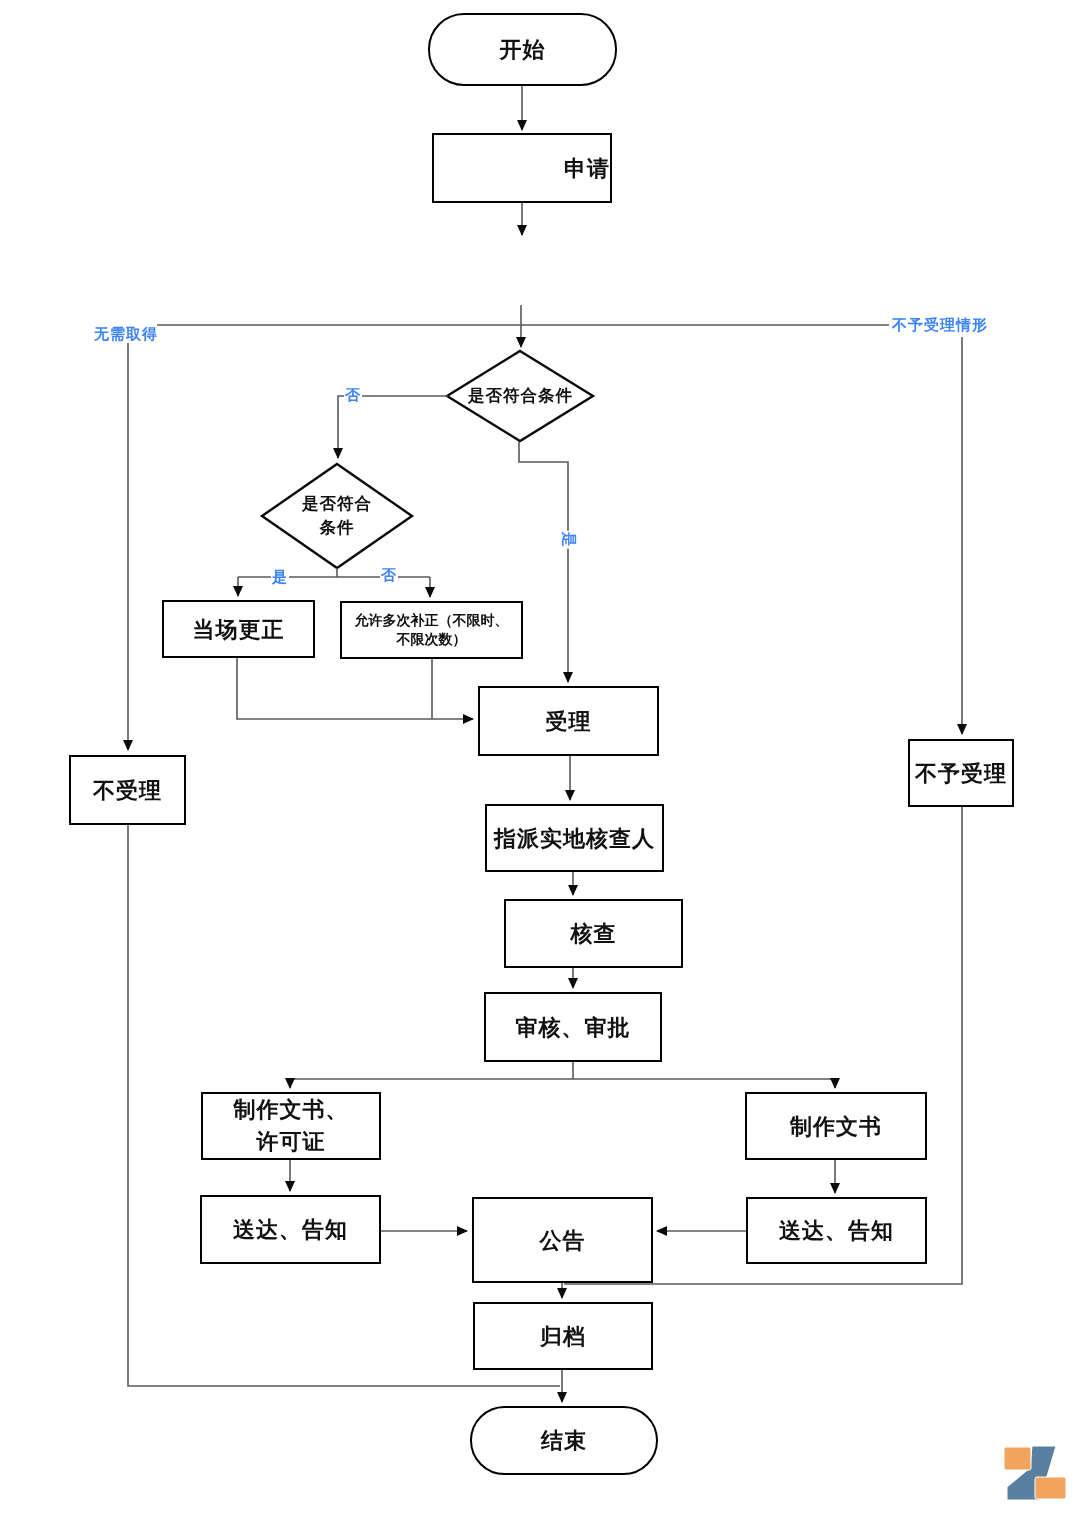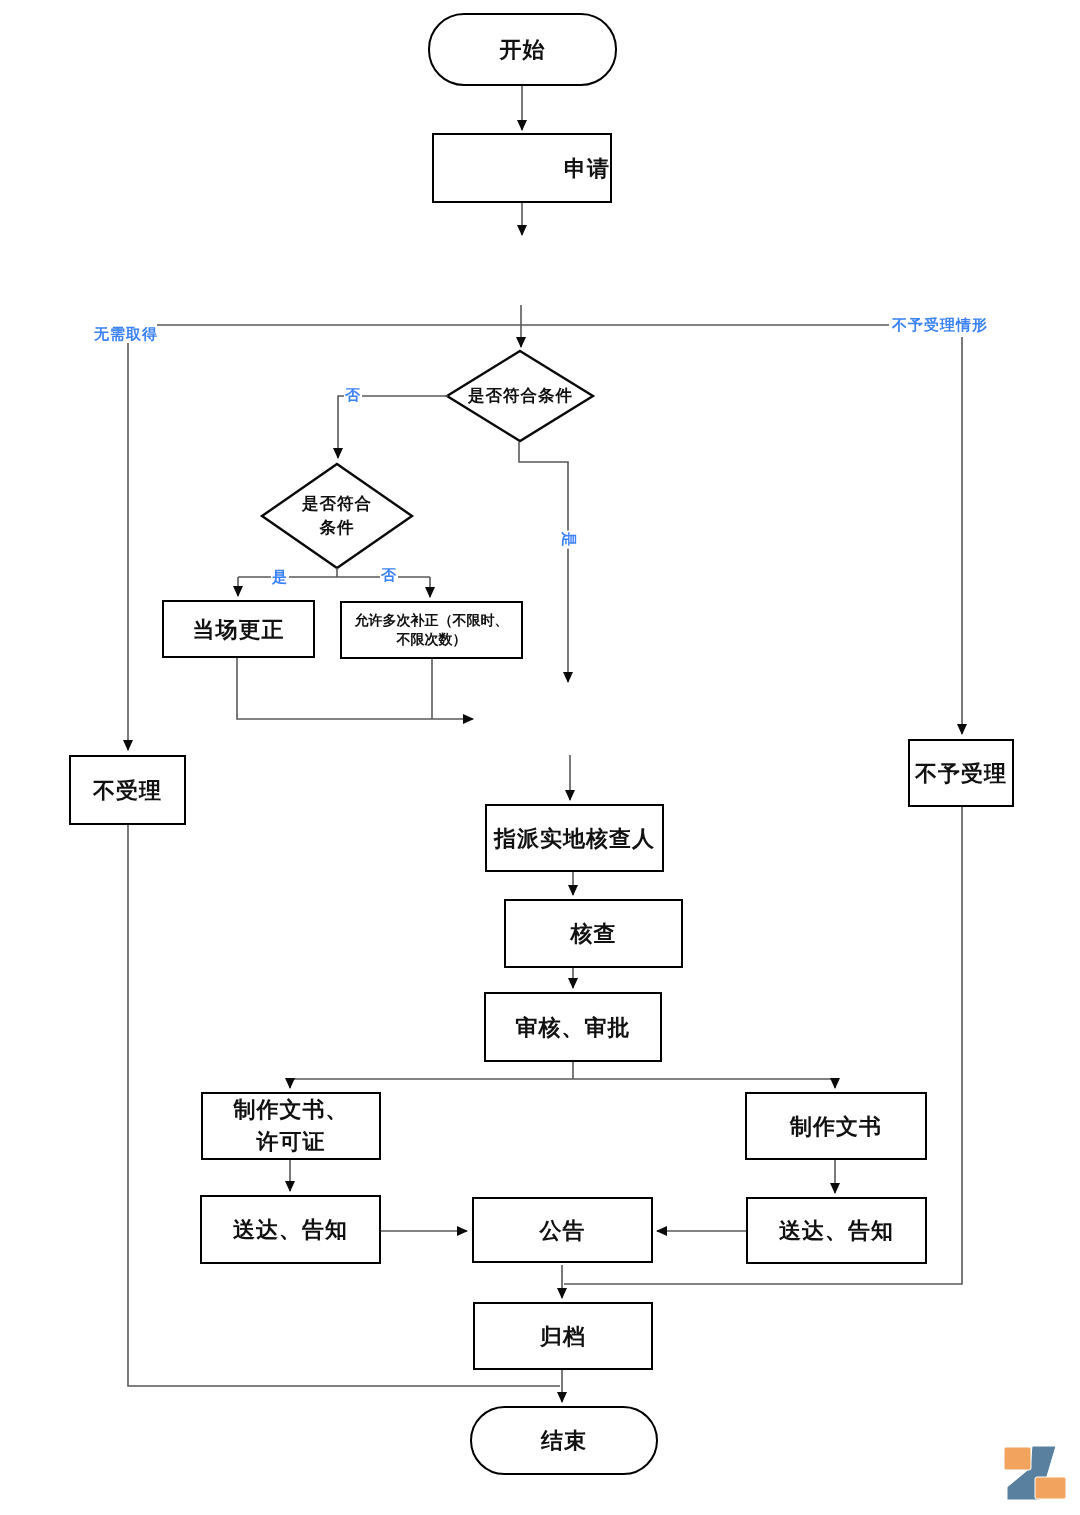--- a/index.html
+++ b/index.html
@@ -104,39 +104,42 @@
 
   <div class="node" style="left:432px;top:133px;width:180px;height:70px;justify-content:flex-end;">
     <span>申请</span>
   </div>
   <div class="node" style="left:162px;top:600px;width:153px;height:58px;">
     <span>当场更正</span>
   </div>
   <div class="node pad-sm" style="left:340px;top:601px;width:183px;height:58px;line-height:1.35;">
     <span>允许多次补正（不限时、不限次数）</span>
   </div>
+  <div class="node" style="left:478px;top:686px;width:181px;height:70px;">
+    <span>受理</span>
+  </div>
   <div class="node" style="left:485px;top:804px;width:179px;height:68px;">
     <span>指派实地核查人</span>
   </div>
   <div class="node" style="left:504px;top:899px;width:179px;height:69px;">
     <span>核查</span>
   </div>
   <div class="node" style="left:484px;top:992px;width:178px;height:70px;">
     <span>审核、审批</span>
   </div>
   <div class="node narrow" style="left:201px;top:1092px;width:180px;height:68px;line-height:1.45;">
     <span>制作文书、许可证</span>
   </div>
   <div class="node" style="left:745px;top:1092px;width:182px;height:68px;">
     <span>制作文书</span>
   </div>
   <div class="node" style="left:200px;top:1195px;width:181px;height:69px;">
     <span>送达、告知</span>
   </div>
-  <div class="node" style="left:472px;top:1197px;width:181px;height:66px;align-items:center;">
+  <div class="node" style="left:472px;top:1197px;width:181px;height:86px;align-items:center;">
     <span>公告</span>
   </div>
   <div class="node" style="left:746px;top:1197px;width:181px;height:67px;">
     <span>送达、告知</span>
   </div>
   <div class="node" style="left:473px;top:1302px;width:180px;height:68px;">
     <span>归档</span>
   </div>
   <div class="node" style="left:69px;top:755px;width:117px;height:70px;">
     <span>不受理</span>

